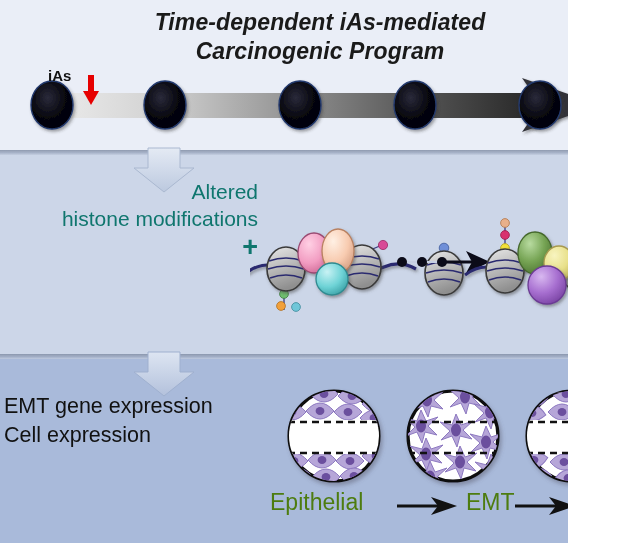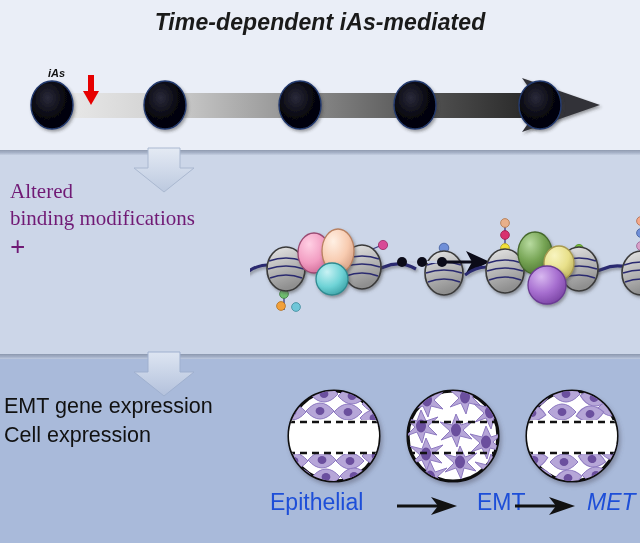--- a/index.html
+++ b/index.html
@@ -2,21 +2,21 @@
 <html><head>
 <meta charset="utf-8">
 <style>
   html, body {
     margin: 0;
     padding: 0;
     background: #ffffff;
   }
   #figure {
     position: relative;
-    width: 640px;
+    width: 568px;
     height: 543px;
     overflow: hidden;
     font-family: "Liberation Sans", sans-serif;
     background: #eceff7;
   }
   .panel {
     position: absolute;
     left: 0;
     width: 640px;
     box-sizing: border-box;
@@ -50,37 +50,35 @@
     color: #1a1a1a;
     letter-spacing: .1px;
   }
 
   
   #timeline { position: absolute; top: 60px; left: 0; width: 640px; height: 90px; }
   #ias-label {
     position: absolute;
     left: 48px;
     top: 7px;
-    font-size: 11px;
+    font-size: 15px;
     font-weight: 600;
     color: #111;
-    font-style: italic;
   }
 
   
   #mid-text {
     position: absolute;
     top: 178px;
     left: 10px;
     width: 248px;
-    text-align: left;
+    text-align: right;
     font-size: 21px;
     line-height: 27px;
-    color: #701a75;
-    font-family: Liberation Serif, serif;
+    color: #0f766e;
   }
   #mid-text .plus { font-size: 27px; font-weight: 700; line-height: 31px; display:block; }
   #mid-text .ln { display: block; }
 
   
   #bottom-text {
     position: absolute;
     top: 392px;
     left: 4px;
     width: 280px;
@@ -95,41 +93,42 @@
   #stage-labels {
     position: absolute;
     top: 489px;
     left: 270px;
     width: 370px;
     height: 34px;
   }
   .stage-lbl {
     position: absolute;
     font-size: 23px;
-    color: #1d4ed8;
+    color: #4d7c0f;
     top: 0;
     white-space: nowrap;
     text-align: right;
   }
   svg { display: block; }
   .nolayout { position: absolute; top: 0; left: 0; }
 </style>
 </head>
 <body>
 
 <div id="figure">
 
   <div class="panel" id="panel-top"></div>
   <div class="panel" id="panel-mid"></div>
   <div class="panel" id="panel-bottom"></div>
   <div class="divider" id="div1"></div>
   <div class="divider" id="div2"></div>
 
   <div id="title">
     <div>Time-dependent iAs-mediated</div>
+    <div>Carcinogenic Program</div>
   </div>
 
   <div id="timeline">
     <span id="ias-label">iAs</span>
     <svg width="640" height="90" viewBox="0 0 640 90">
       <defs>
         <linearGradient id="tlGrad" x1="0" y1="0" x2="1" y2="0">
           <stop offset="0%" stop-color="#ececec"></stop>
           <stop offset="22%" stop-color="#d2d2d2"></stop>
           <stop offset="45%" stop-color="#9a9a9a"></stop>
@@ -170,21 +169,21 @@
       <linearGradient id="arrGrad1" x1="0" y1="0" x2="0" y2="1">
         <stop offset="0%" stop-color="#e4eaf4"></stop>
         <stop offset="100%" stop-color="#bcc9df"></stop>
       </linearGradient>
     </defs>
     <path d="M 28 2 L 60 2 L 60 22 L 74 22 L 44 46 L 14 22 L 28 22 Z" fill="url(#arrGrad1)" stroke="#aab8d0" stroke-width="1"></path>
   </svg>
 
   <div id="mid-text">
     <span class="ln">Altered</span>
-    <span class="ln">binding modifications</span>
+    <span class="ln">histone modifications</span>
     <span class="plus">+</span>
   </div>
 
   <svg class="nolayout" style="top:205px; left:250px;" width="390" height="120" viewBox="0 0 390 120">
     <defs>
       <linearGradient id="nucGrad" x1="0" y1="0" x2="0.3" y2="1">
         <stop offset="0%" stop-color="#e8e8e8"></stop>
         <stop offset="45%" stop-color="#c0c0c0"></stop>
         <stop offset="100%" stop-color="#8f8f8f"></stop>
       </linearGradient>
@@ -403,21 +402,21 @@
         <use href="#epiCell" transform="translate(316,93)"></use>
         <rect x="243" y="38" width="100" height="34" fill="#ffffff"></rect>
         <line x1="246" y1="40" x2="340" y2="40" stroke="#111" stroke-width="2.4" stroke-dasharray="7 5"></line>
         <line x1="246" y1="71" x2="340" y2="71" stroke="#111" stroke-width="2.4" stroke-dasharray="7 5"></line>
       </g>
     </g>
   </svg>
 
   <div id="stage-labels">
     <span class="stage-lbl" style="left:0px;">Epithelial</span>
-    <span class="stage-lbl" style="left:207px;">EMT</span>
+    <span class="stage-lbl" style="left:196px;">EMT</span>
     <span class="stage-lbl" style="left:317px;font-style:italic;">MET</span>
 
     <svg class="nolayout" style="left:125px; top:6px;" width="70" height="22" viewBox="0 0 70 22">
       <line x1="2" y1="11" x2="44" y2="11" stroke="#111" stroke-width="3"></line>
       <path d="M 36 2 L 62 11 L 36 20 L 43 11 Z" fill="#111"></path>
     </svg>
     <svg class="nolayout" style="left:243px; top:6px;" width="70" height="22" viewBox="0 0 70 22">
       <line x1="2" y1="11" x2="44" y2="11" stroke="#111" stroke-width="3"></line>
       <path d="M 36 2 L 62 11 L 36 20 L 43 11 Z" fill="#111"></path>
     </svg>

